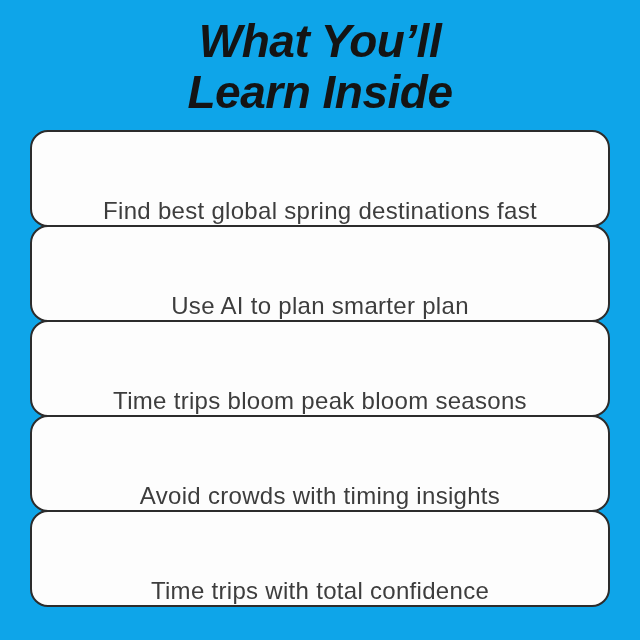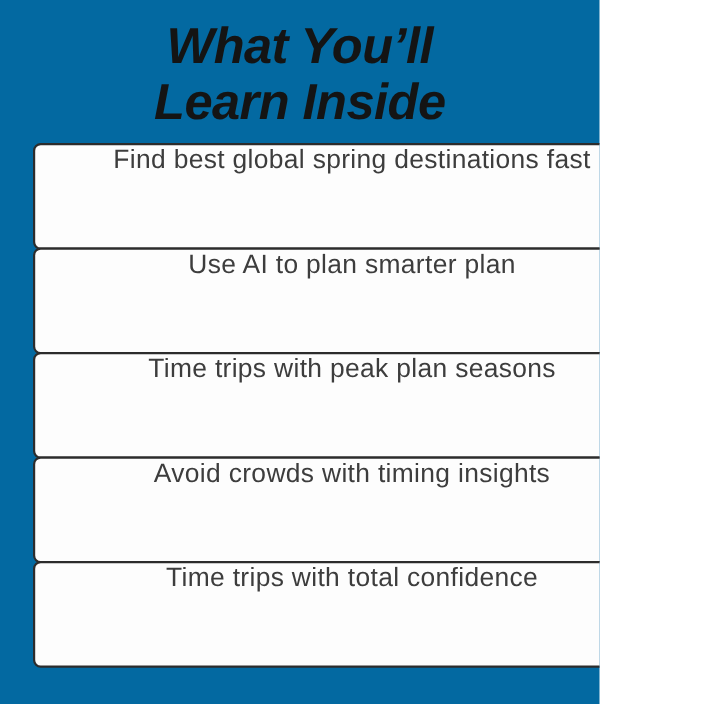--- a/index.html
+++ b/index.html
@@ -2,23 +2,23 @@
 <html><head>
 <meta charset="utf-8">
 <style>
   html, body {
     margin: 0;
     padding: 0;
     background: #ffffff;
   }
   .page {
     position: relative;
-    width: 545px;
+    width: 640px;
     height: 640px;
-    background: #0369a1;
+    background: #0ea5e9;
     overflow: hidden;
     font-family: "Liberation Sans", sans-serif;
   }
   .title {
     position: absolute;
     top: 16px;
     left: 0;
     right: 0;
     margin: 0;
     text-align: center;
@@ -35,24 +35,24 @@
     position: absolute;
     top: 130px;
     left: 30px;
     width: 580px;
   }
   .box {
     box-sizing: border-box;
     width: 100%;
     height: 97px;
     border: 2px solid #2c2c2c;
-    border-radius: 7px;
+    border-radius: 18px;
     background: #fdfdfd;
     display: flex;
-    align-items: flex-start;
+    align-items: flex-end;
     justify-content: center;
   }
   .box + .box {
     margin-top: -2px;
   }
   .box-label {
     font-family: "Liberation Sans", sans-serif;
     font-size: 24px;
     font-weight: 400;
     letter-spacing: 0.3px;
@@ -73,21 +73,21 @@
 
     <div class="box">
       <span class="box-label">Find best global spring destinations fast</span>
     </div>
 
     <div class="box">
       <span class="box-label">Use AI to plan smarter plan</span>
     </div>
 
     <div class="box">
-      <span class="box-label">Time trips with peak plan seasons</span>
+      <span class="box-label">Time trips bloom peak bloom seasons</span>
     </div>
 
     <div class="box">
       <span class="box-label">Avoid crowds with timing insights</span>
     </div>
 
     <div class="box">
       <span class="box-label">Time trips with total confidence</span>
     </div>
 

